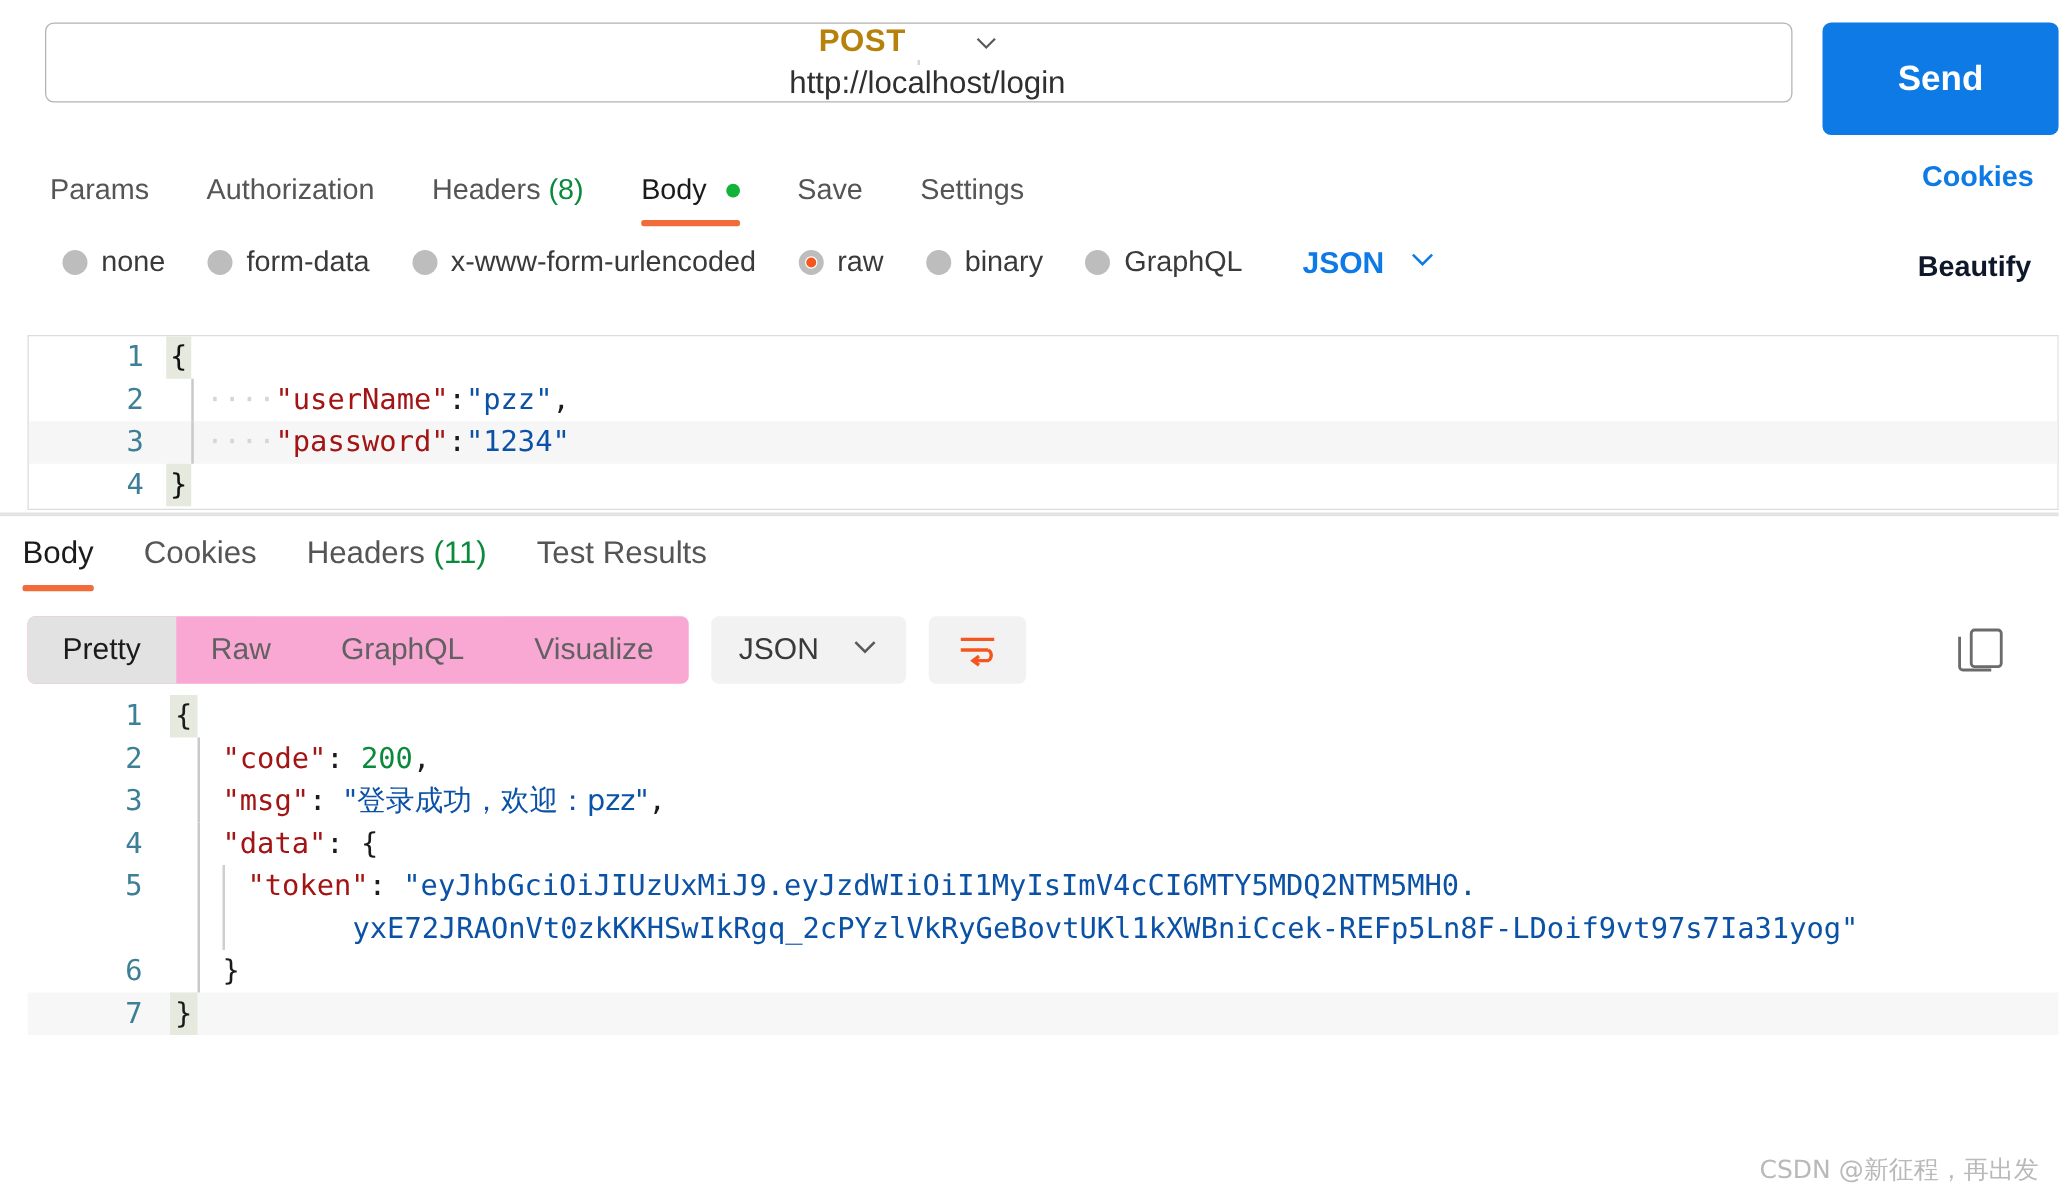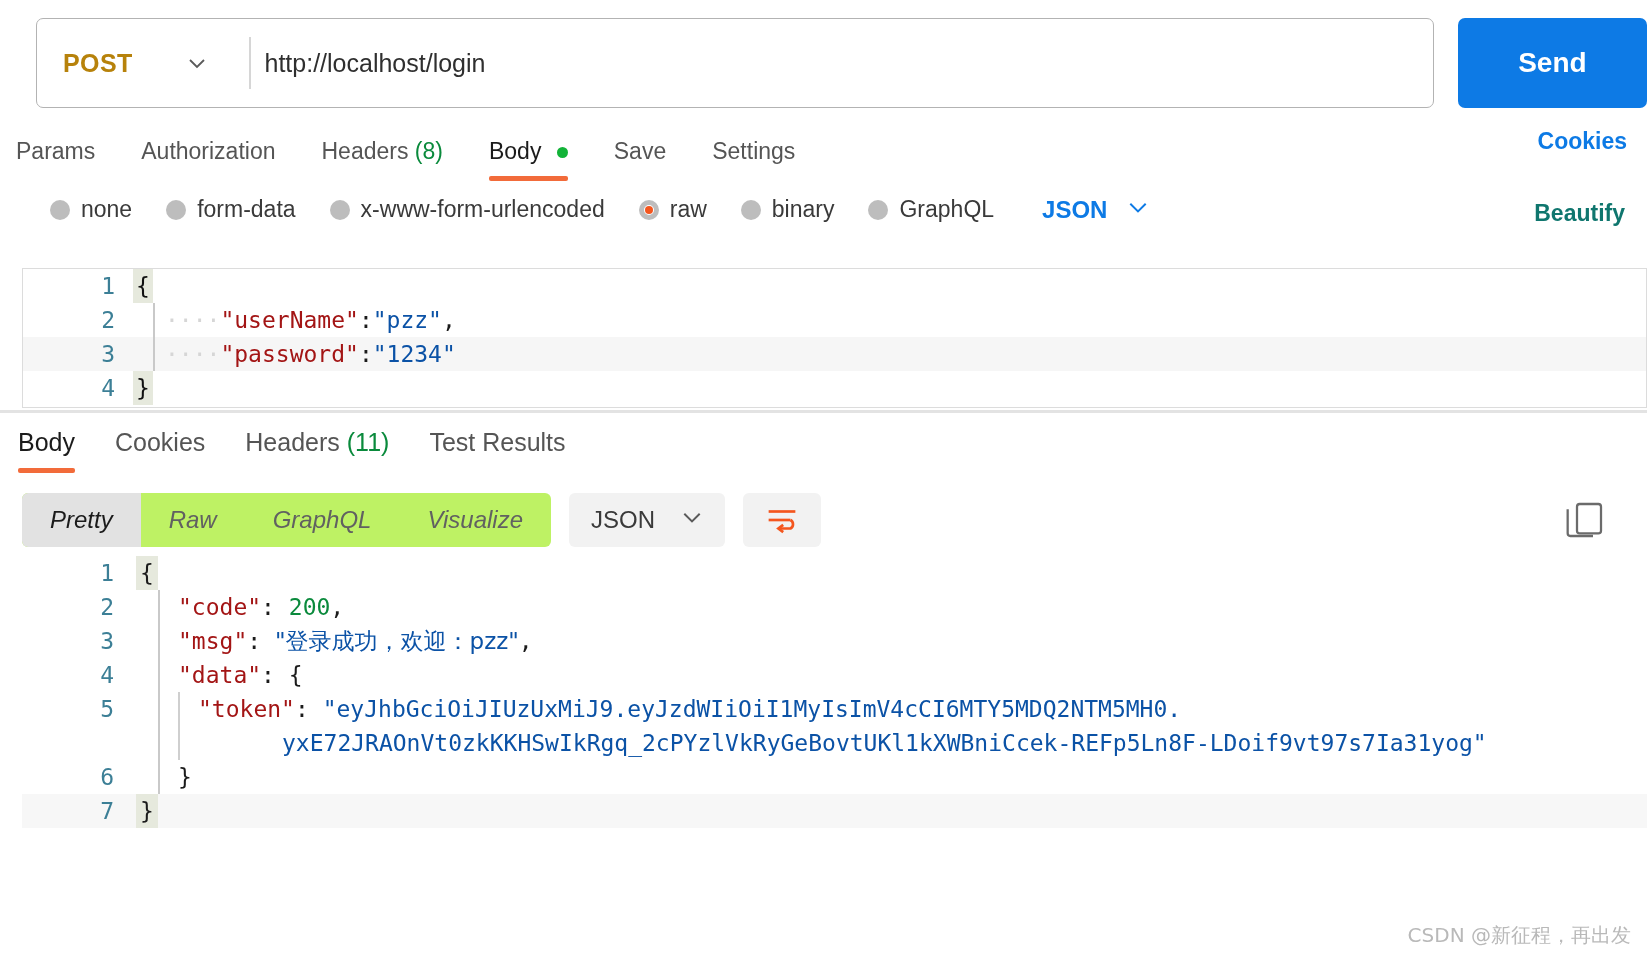--- a/index.html
+++ b/index.html
@@ -13,26 +13,27 @@
   #app { position: relative; width: 1647px; height: 963px; }
 
   
   .url-row {
     position: absolute; left: 0; top: 18px;
     width: 1647px; height: 96px;
     display: flex; align-items: flex-start;
   }
   .url-box {
     margin-left: 36px;
-    width: 1404px; height: 90px;
+    width: 1404px; height: 64px;
     border: 1.5px solid #b3b3b3;
     border-radius: 7px;
     background: #fff;
     display: flex; align-items: center;
     box-sizing: border-box;
+    flex-direction: column;
   }
   .method-wrap {
     display: flex; align-items: center;
     width: 212px; height: 100%;
     padding-left: 26px; box-sizing: border-box;
     position: relative;
   }
   .method-label {
     color: #b7820b;
     font-size: 25px; font-weight: bold;
@@ -68,21 +69,21 @@
     position: absolute; left: 0; top: 128px;
     width: 1647px; height: 56px;
     display: flex; align-items: center;
     font-size: 23px; color: #555;
   }
   .req-tab {
     padding: 0 0 10px 0; margin-right: 46px;
     position: relative; white-space: nowrap;
     cursor: pointer;
   }
-  .req-tab:first-child { margin-left: 16px; }
+  .req-tab:first-child { margin-left: 40px; }
   .req-tab.active { color: #1b1b1b; }
   .req-tab .underline {
     position: absolute; left: 0; right: 0; bottom: -6px;
     height: 5px; background: #f26b3a; border-radius: 2px;
   }
   .count-green { color: #0a8a3c; }
   .green-dot {
     display: inline-block; width: 11px; height: 11px;
     border-radius: 50%; background: #12b338;
     margin-left: 9px; vertical-align: middle;
@@ -124,21 +125,21 @@
     border-radius: 50%; background: #f4561e;
   }
   .lang-sel {
     display: flex; align-items: center;
     color: #0d7ae5; font-size: 24px; font-weight: bold;
     margin-left: 14px; cursor: pointer;
   }
   .lang-sel .cv { margin-left: 20px; }
   .beautify-link {
     position: absolute; right: 22px; top: 4px;
-    color: #0f766e; font-size: 23px; font-weight: bold;
+    color: #0f172a; font-size: 23px; font-weight: bold;
     white-space: nowrap; cursor: pointer;
   }
 
   
   .req-editor {
     position: absolute; left: 22px; top: 268px;
     width: 1625px; height: 140px;
     border: 1px solid #dcdcdc; border-top: 1px solid #dcdcdc;
     background: #fff;
     overflow: hidden;
@@ -202,22 +203,22 @@
   .save-ex { color: #6e6e6e; white-space: nowrap; }
   .floppy { margin-right: 16px; }
 
   
   .view-toolbar {
     position: absolute; left: 22px; top: 492px;
     display: flex; align-items: center; height: 56px;
   }
   .seg {
     display: flex; align-items: center;
-    background: #bef264; border-radius: 6px;
-    height: 54px; overflow: hidden; font-style: italic;
+    background: #f9a8d4; border-radius: 6px;
+    height: 54px; overflow: hidden;
   }
   .seg-item {
     padding: 0 28px; height: 54px;
     display: flex; align-items: center;
     font-size: 24px; color: #616161; cursor: pointer;
     white-space: nowrap;
   }
   .seg-item.active { background: #e2e2e2; color: #1b1b1b; }
   .fmt-box {
     margin-left: 18px;

